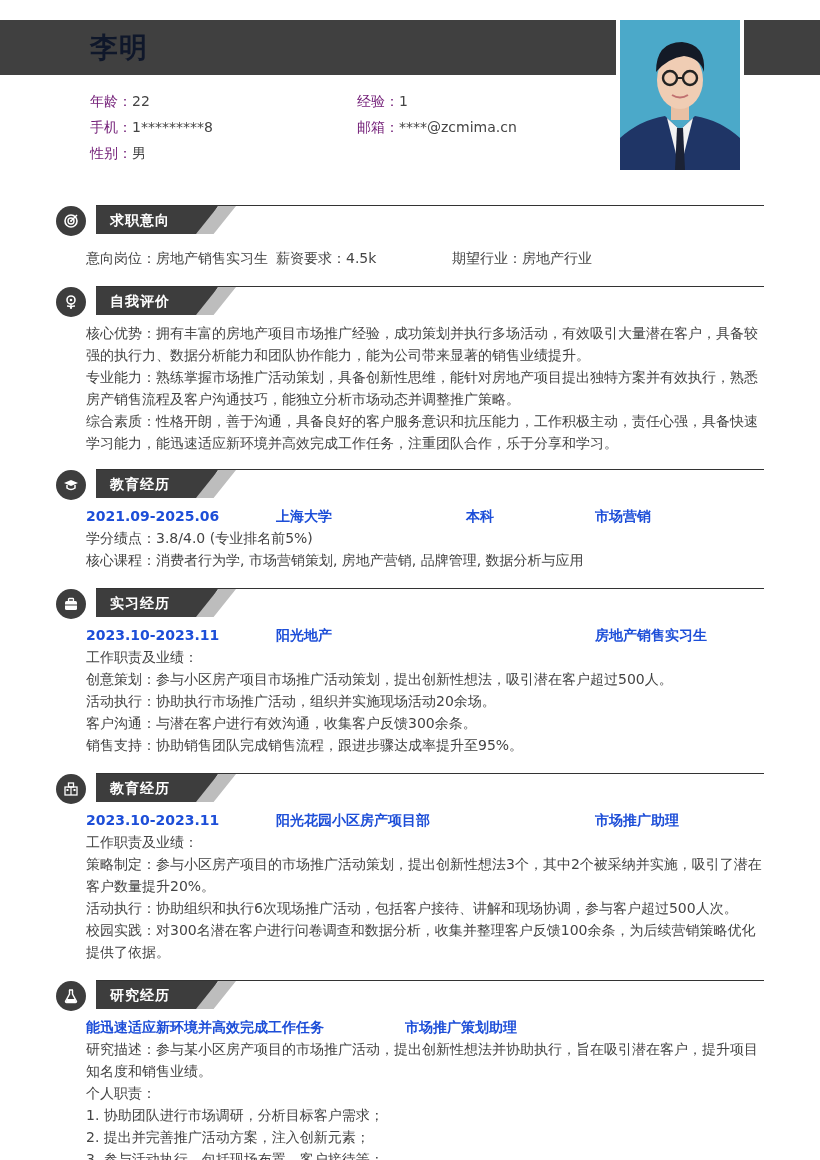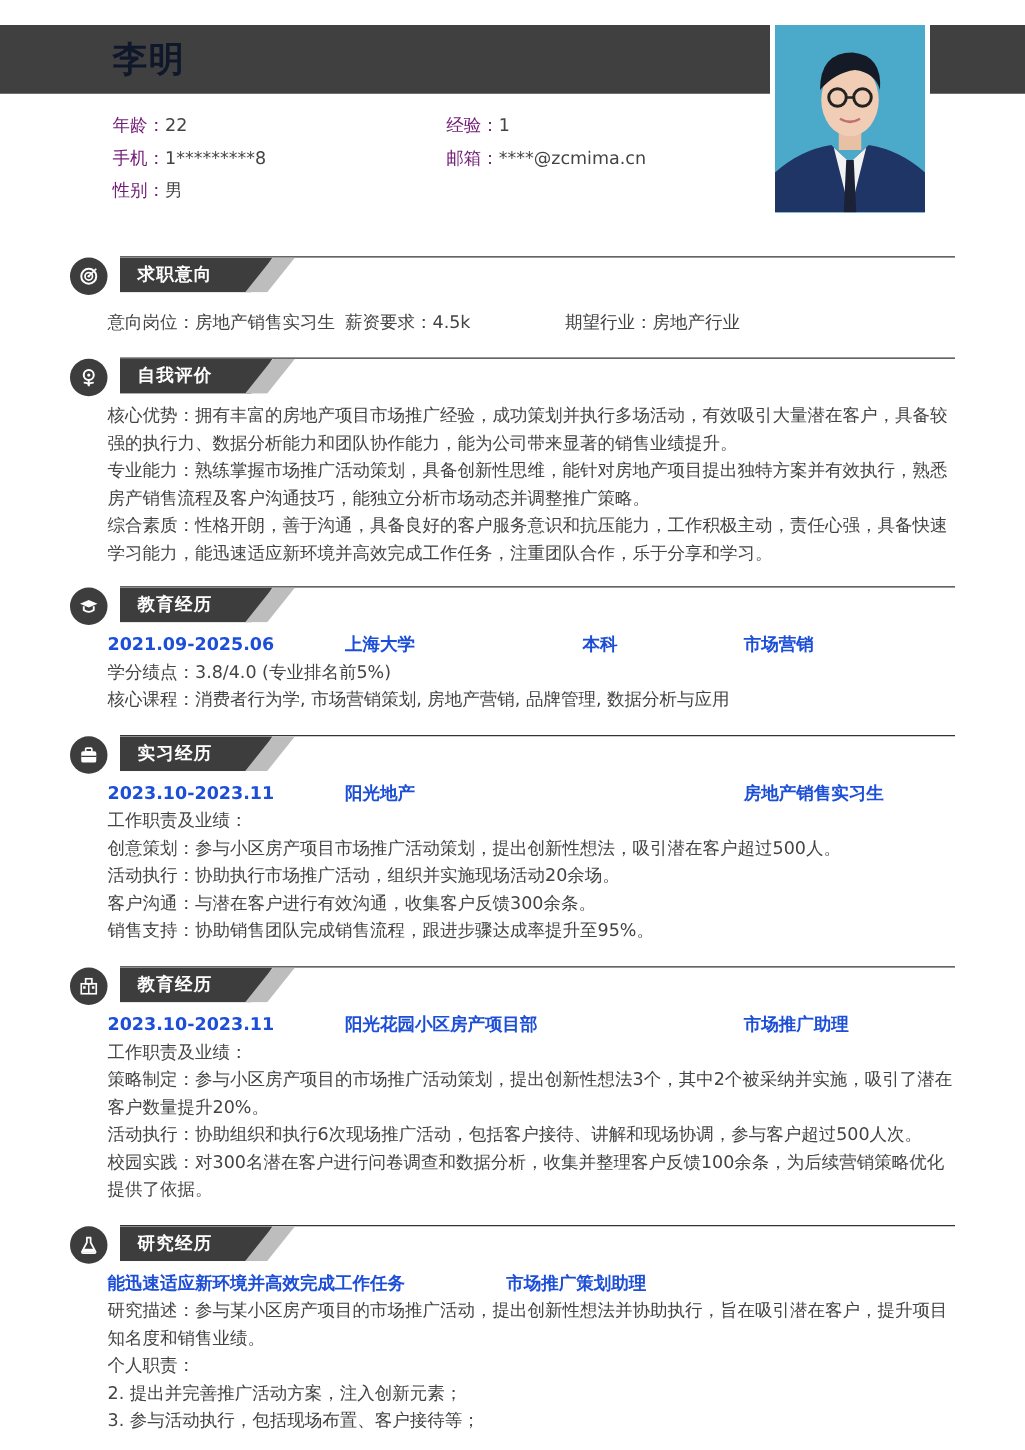--- a/index.html
+++ b/index.html
@@ -208,16 +208,17 @@
     <div class="sec-slant"></div>
     <div class="sec-title">研究经历</div>
   </div>
   <div class="body" style="margin-top:4px;">
     <div class="row-head">
       <span style="width:319px;">能迅速适应新环境并高效完成工作任务</span>
       <span>市场推广策划助理</span>
     </div>
     <p class="line">研究描述：参与某小区房产项目的市场推广活动，提出创新性想法并协助执行，旨在吸引潜在客户，提升项目知名度和销售业绩。</p>
     <p class="line">个人职责：</p>
+    <p class="line">1. 协助团队进行市场调研，分析目标客户需求；</p>
     <p class="line">2. 提出并完善推广活动方案，注入创新元素；</p>
     <p class="line">3. 参与活动执行，包括现场布置、客户接待等；</p>
   </div>
 </div>
 
 </body></html>

